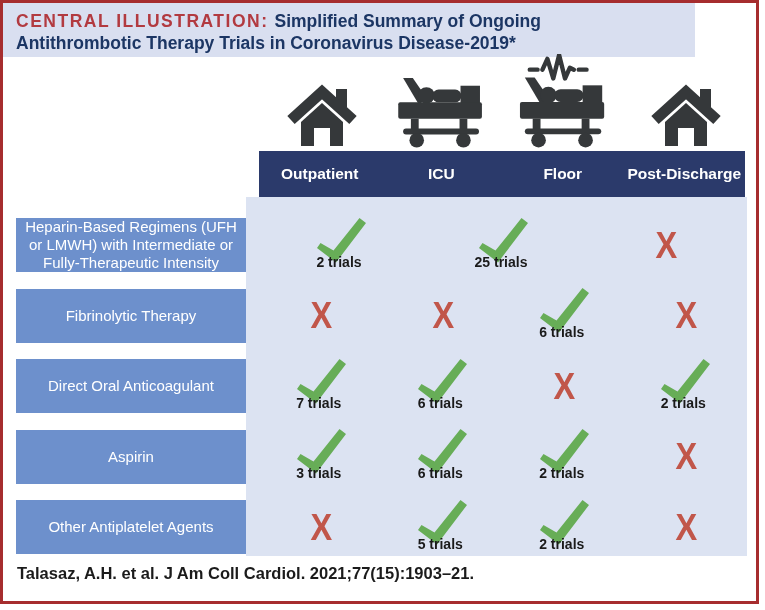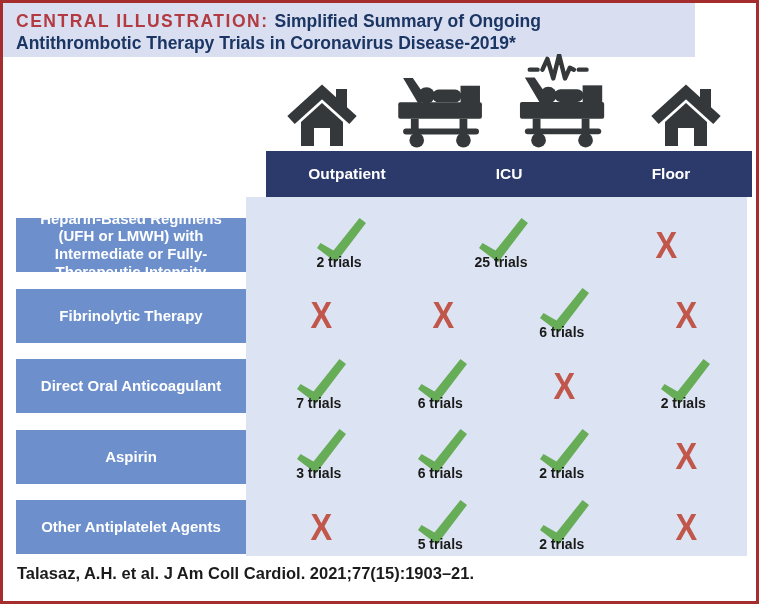--- a/index.html
+++ b/index.html
@@ -13,28 +13,28 @@
                 background:#d9dff0; padding:7px 40px 6px 13px;
                 font-weight:bold; font-size:17.5px; line-height:1.28; color:#1c3664; }
   .title-prefix { color:#b23a40; letter-spacing:1.5px; margin-right:6px; }
   
   .icons-row { position:absolute; left:261px; top:66px; width:486px; height:82px; display:flex; }
   .icon-slot { flex:1; display:flex; align-items:flex-end; justify-content:center; }
   .icon-slot svg { display:block; }
   .ic { fill:#35383a; }
   .ic-stroke { fill:none; stroke:#35383a; }
   
-  .header-bar { position:absolute; left:266px; top:151px; width:486px; height:46px;
+  .header-bar { position:absolute; left:259px; top:151px; width:486px; height:46px;
                 background:#2b3a6b; display:flex; align-items:center; }
   .col-head { flex:1; text-align:center; color:#ffffff; font-weight:bold; font-size:15.5px; }
   
   .body-bg { position:absolute; left:246px; top:197px; width:501px; height:359px; background:#dce3f2; }
   
   .row { position:absolute; left:16px; width:731px; height:54px; display:flex; }
-  .row-label { width:230px; height:54px; background:#6d90cc; color:#ffffff; font-weight:bold;
+  .row-label { width:230px; height:54px; background:#6d90cc; color:#ffffff; font-weight:normal;
                font-size:15px; line-height:1.18; display:flex; align-items:center;
                justify-content:center; text-align:center; padding:0 6px; }
   .row-cells { position:absolute; left:245px; width:486px; height:54px; display:flex; }
   .cell { flex:1; display:flex; flex-direction:column; align-items:center;
           justify-content:center; overflow:visible; }
   .check-wrap { display:flex; flex-direction:column; align-items:center; margin-top:-4px; }
   .check-wrap svg { display:block; }
   .trials { font-size:14px; font-weight:600; color:#1a1a1a; margin-top:-9px; transform:translateX(-3px); white-space:nowrap; }
   .xmark { font-size:37px; font-weight:800; color:#c1564a; transform:scaleX(0.88); line-height:1; }
   
@@ -97,20 +97,21 @@
         <path class="ic" d="M14,38 L35,19 L56,38 L56,62 L14,62 Z"></path>
         <rect x="27" y="44" width="16" height="18" fill="#ffffff"></rect>
       </svg>
     </div>
   </div>
 
   <div class="header-bar">
     <div class="col-head">Outpatient</div>
     <div class="col-head">ICU</div>
     <div class="col-head">Floor</div>
+    <div class="col-head">Post-Discharge</div>
   </div>
 
   <div class="body-bg"></div>
 
   <div>
       <div class="row" style="top: 218px;">
         <div class="row-label">Heparin-Based Regimens (UFH or LMWH) with Intermediate or Fully-Therapeutic Intensity</div>
         <div class="row-cells">
           <div class="cell">
             <div class="check-wrap">

